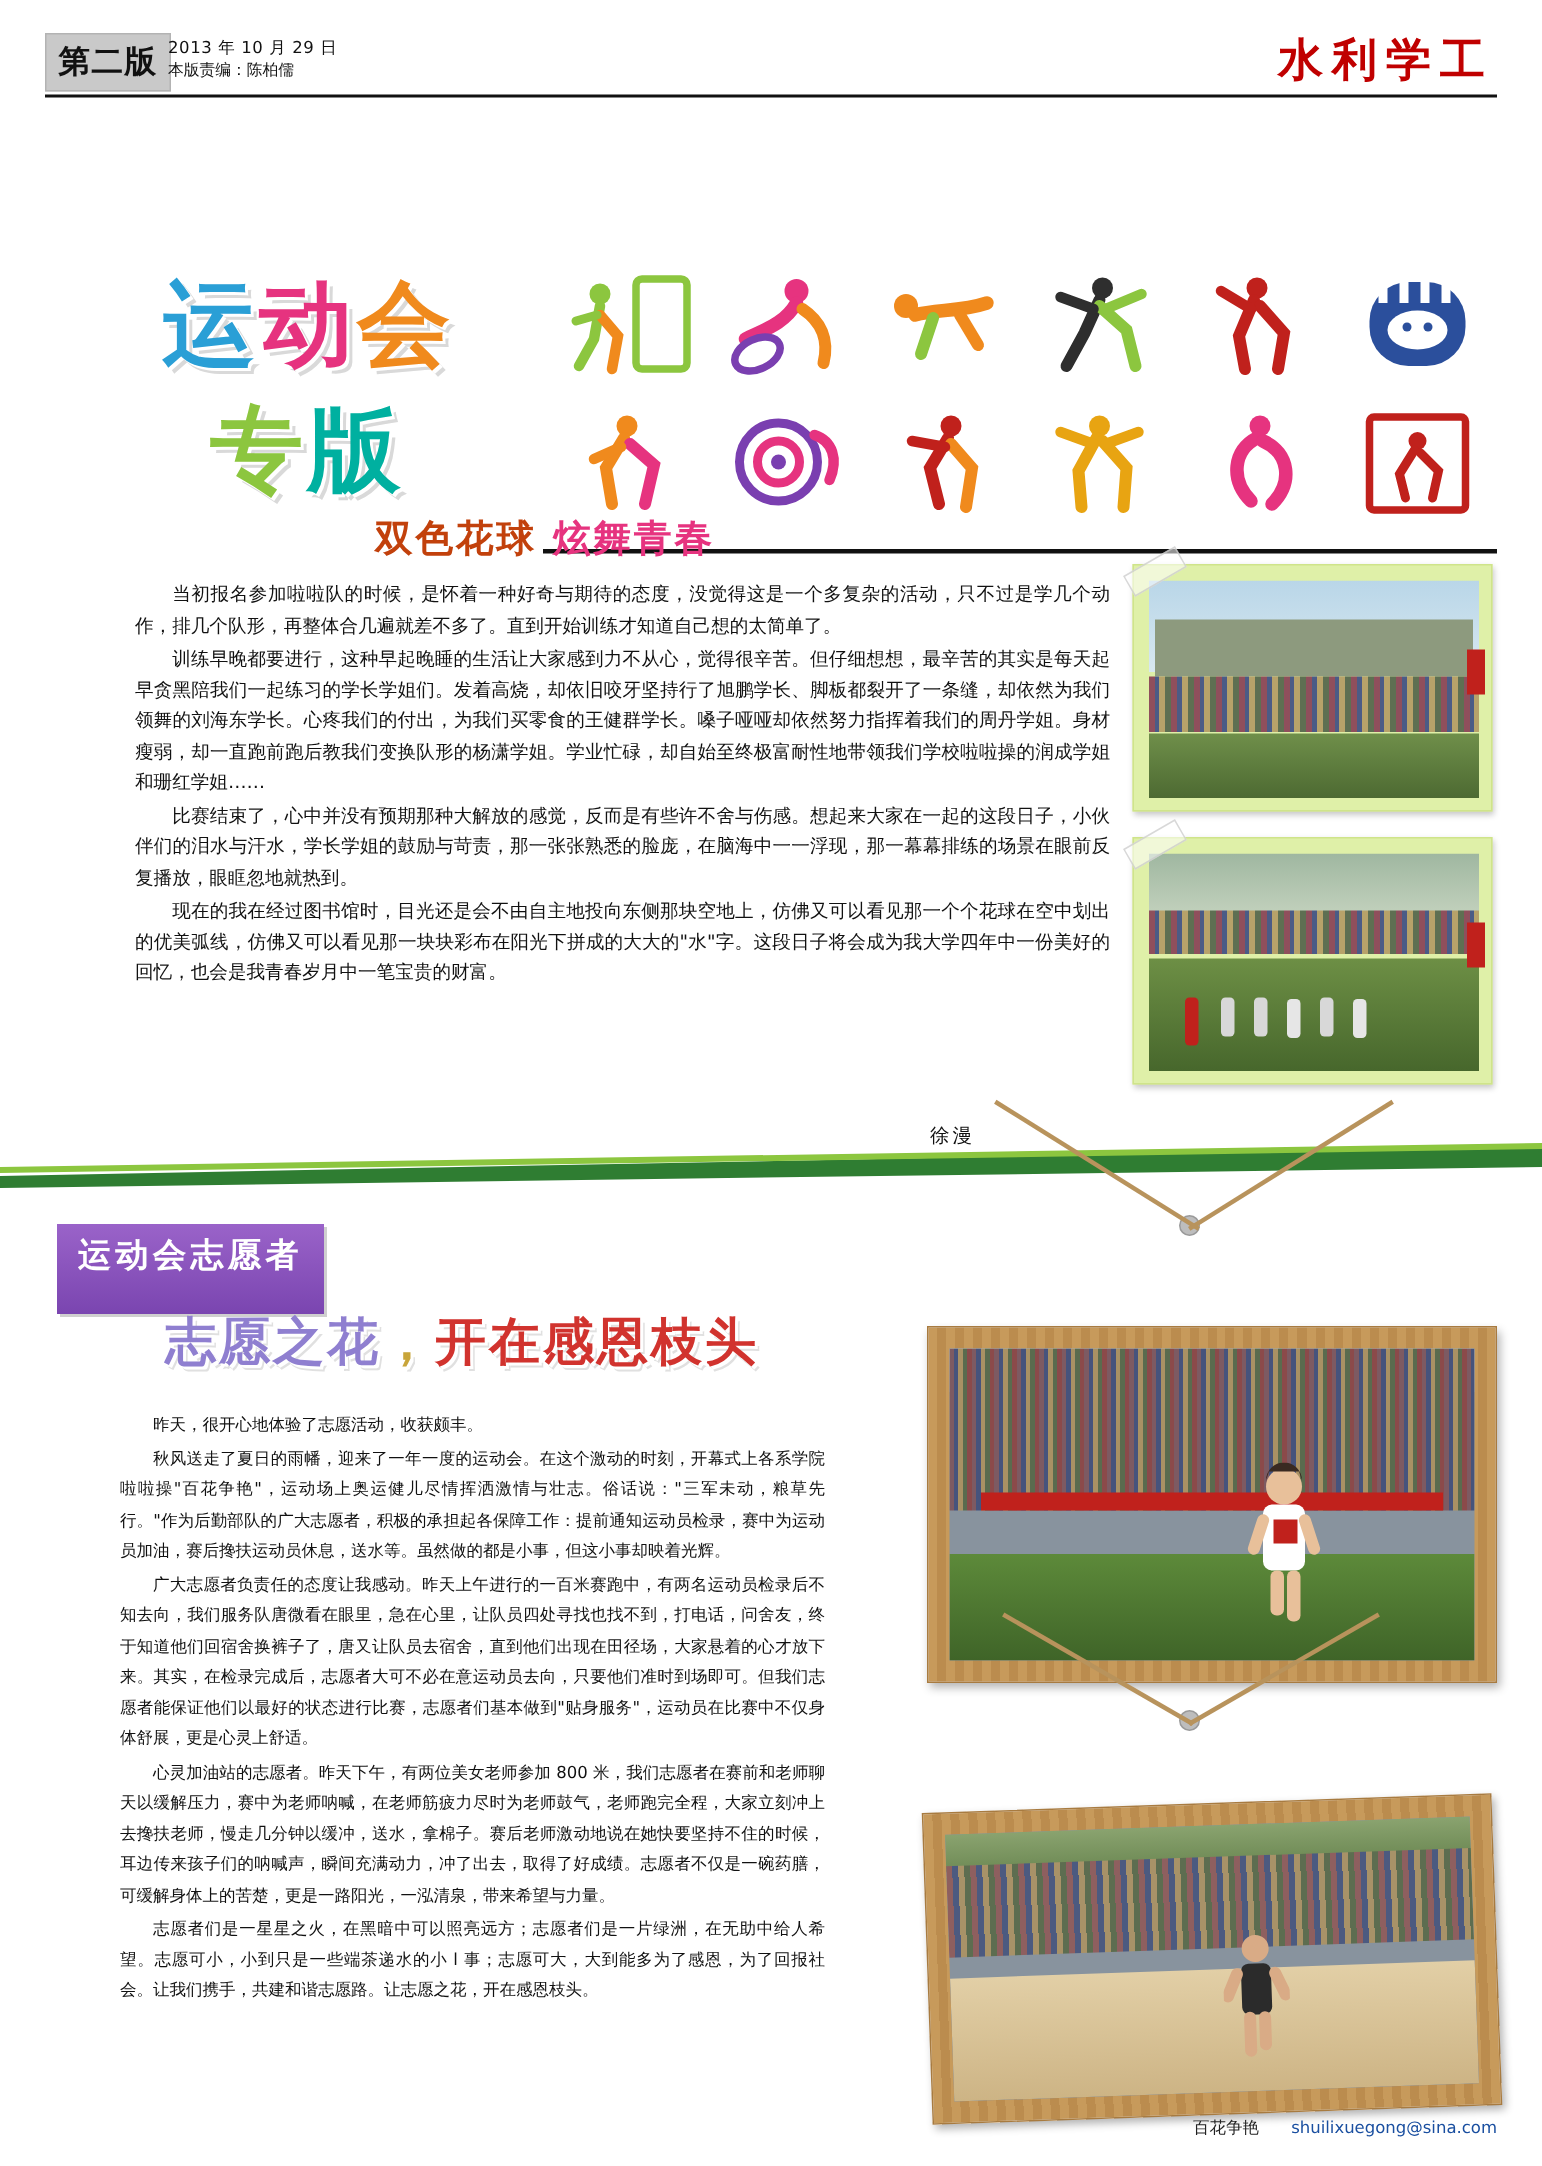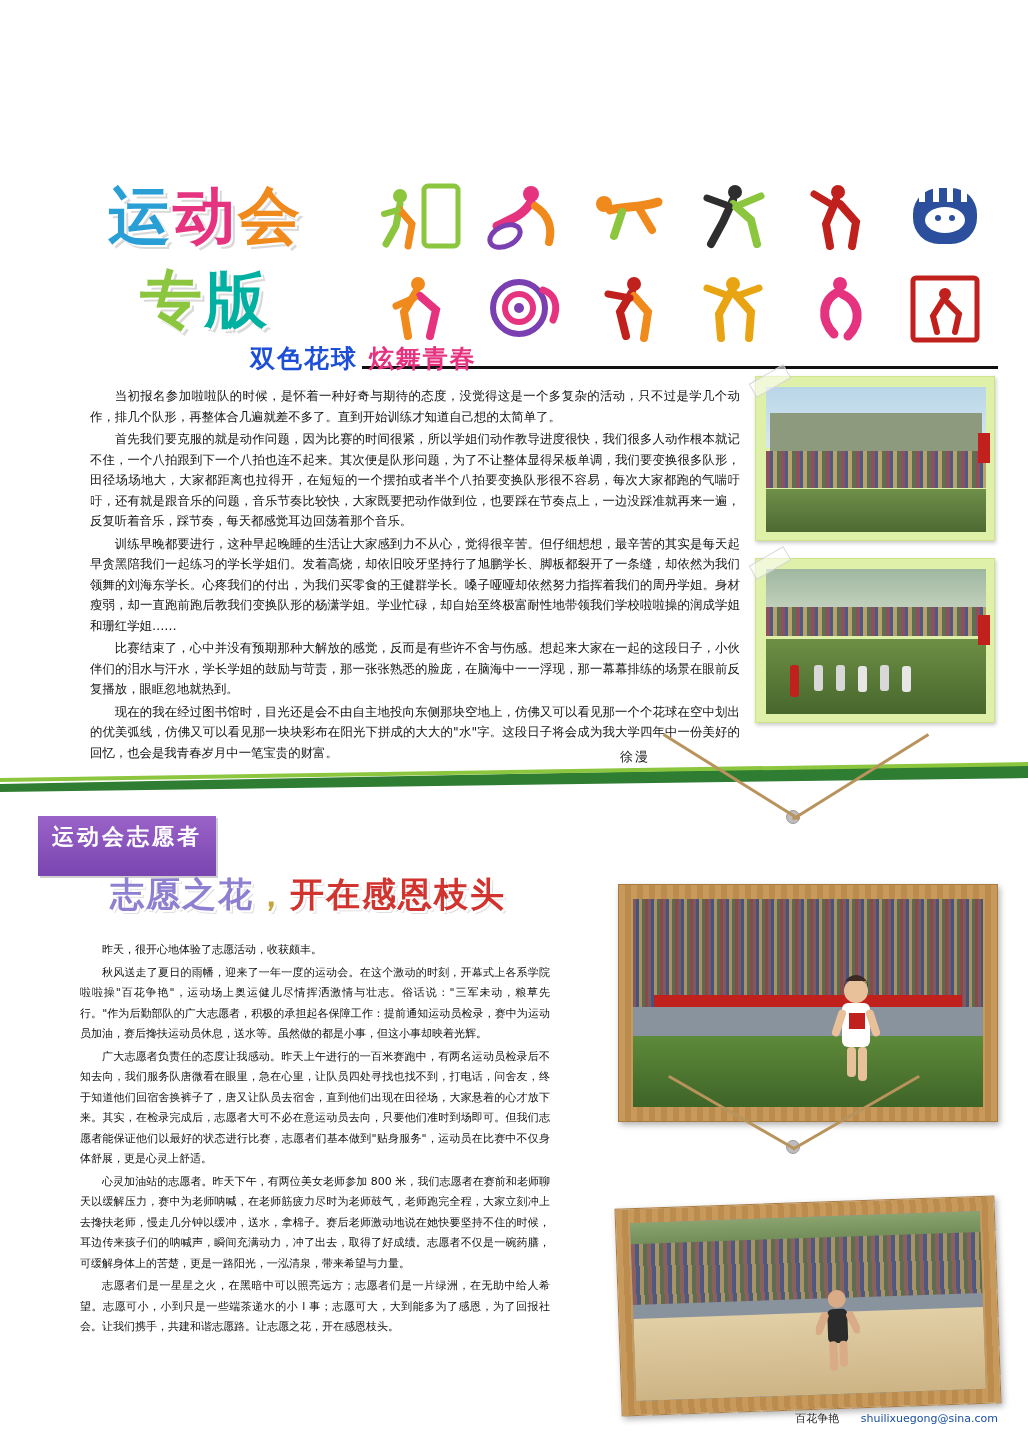--- a/index.html
+++ b/index.html
@@ -75,21 +75,21 @@
   }
 
   
   .art1 { position:absolute; left:0; top:330px; width:1028px; }
   .art1-title {
     position:absolute; left:250px; top:12px;
     font-family:"DejaVu Serif", serif;
     font-weight:bold; font-size:25px;
     letter-spacing:2px;
   }
-  .t-cyan { color:#1d4ed8; }
+  .t-cyan { color:#c2410c; }
   .t-pink { color:#e6337f; }
   .art1-body {
     position:absolute; left:90px; top:56px; width:650px;
     font-size:12.4px; line-height:20.5px; color:#111; text-align:justify;
   }
   .art1-body p { margin:0 0 2px 0; text-indent:2em; }
   .byline {
     position:absolute; left:620px; top:418px;
     font-size:13px; color:#111; letter-spacing:2px;
   }
@@ -175,20 +175,27 @@
     position:absolute; right:30px; bottom:18px;
     font-size:11px; color:#222;
   }
   .footer-mail { color:#1a4fa0;margin-left:18px; }
 </style>
 </head>
 <body>
 
 <div class="page">
 
+  <div class="masthead">
+    <div class="edition-box">第二版</div>
+    <div class="masthead-date">2013 年 10 月 29 日</div>
+    <div class="masthead-editor">本版责编：陈柏儒</div>
+    <div class="masthead-rule"></div>
+    <div class="brand">水利学工</div>
+  </div>
 
   <div class="hero">
     <div class="hero-title-1">
       <span class="hc c-blue">运</span><span class="hc c-pink">动</span><span class="hc c-orange">会</span>
     </div>
     <div class="hero-title-2">
       <span class="hc c-green">专</span><span class="hc c-teal">版</span>
     </div>
 
     <div class="pictos">
@@ -304,21 +311,20 @@
   </div>
 
   <div class="art1">
     <div class="art1-title">
       <span class="t-cyan">双色花球</span>
       <span class="t-pink">炫舞青春</span>
     </div>
 
     <div class="art1-body">
       <p>当初报名参加啦啦队的时候，是怀着一种好奇与期待的态度，没觉得这是一个多复杂的活动，只不过是学几个动作，排几个队形，再整体合几遍就差不多了。直到开始训练才知道自己想的太简单了。</p>
-      <p>首先我们要克服的就是动作问题，因为比赛的时间很紧，所以学姐们动作教导进度很快，我们很多人动作根本就记不住，一个八拍跟到下一个八拍也连不起来。其次便是队形问题，为了不让整体显得呆板单调，我们要变换很多队形，田径场场地大，大家都距离也拉得开，在短短的一个摆拍或者半个八拍要变换队形很不容易，每次大家都跑的气喘吁吁，还有就是跟音乐的问题，音乐节奏比较快，大家既要把动作做到位，也要踩在节奏点上，一边没踩准就再来一遍，反复听着音乐，踩节奏，每天都感觉耳边回荡着那个音乐。</p>
       <p>训练早晚都要进行，这种早起晚睡的生活让大家感到力不从心，觉得很辛苦。但仔细想想，最辛苦的其实是每天起早贪黑陪我们一起练习的学长学姐们。发着高烧，却依旧咬牙坚持行了旭鹏学长、脚板都裂开了一条缝，却依然为我们领舞的刘海东学长。心疼我们的付出，为我们买零食的王健群学长。嗓子哑哑却依然努力指挥着我们的周丹学姐。身材瘦弱，却一直跑前跑后教我们变换队形的杨潇学姐。学业忙碌，却自始至终极富耐性地带领我们学校啦啦操的润成学姐和珊红学姐……</p>
       <p>比赛结束了，心中并没有预期那种大解放的感觉，反而是有些许不舍与伤感。想起来大家在一起的这段日子，小伙伴们的泪水与汗水，学长学姐的鼓励与苛责，那一张张熟悉的脸庞，在脑海中一一浮现，那一幕幕排练的场景在眼前反复播放，眼眶忽地就热到。</p>
       <p>现在的我在经过图书馆时，目光还是会不由自主地投向东侧那块空地上，仿佛又可以看见那一个个花球在空中划出的优美弧线，仿佛又可以看见那一块块彩布在阳光下拼成的大大的"水"字。这段日子将会成为我大学四年中一份美好的回忆，也会是我青春岁月中一笔宝贵的财富。</p>
     </div>
 
     <div class="byline">徐漫</div>
 
     <div class="photo-frame" style="left:755px; top:46px; width:240px; height:165px;">
       <div class="photo-inner" style="left:10px; top:10px; width:220px; height:145px;">
         <div class="ph-sky"></div>

